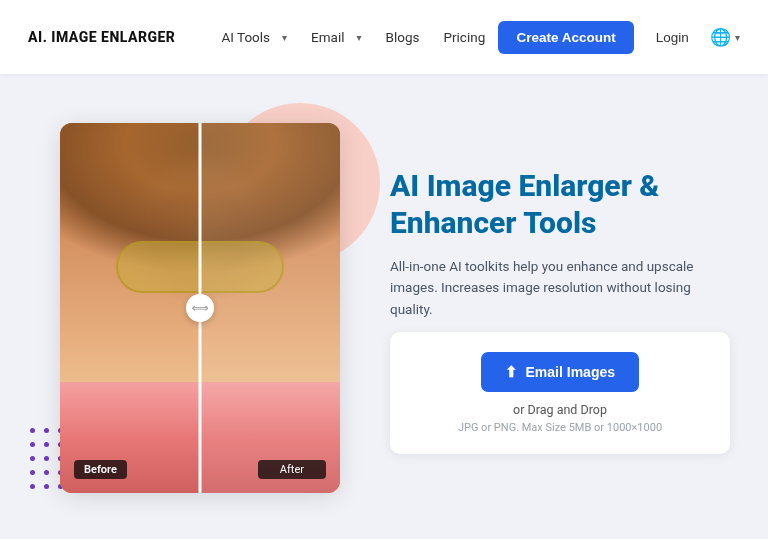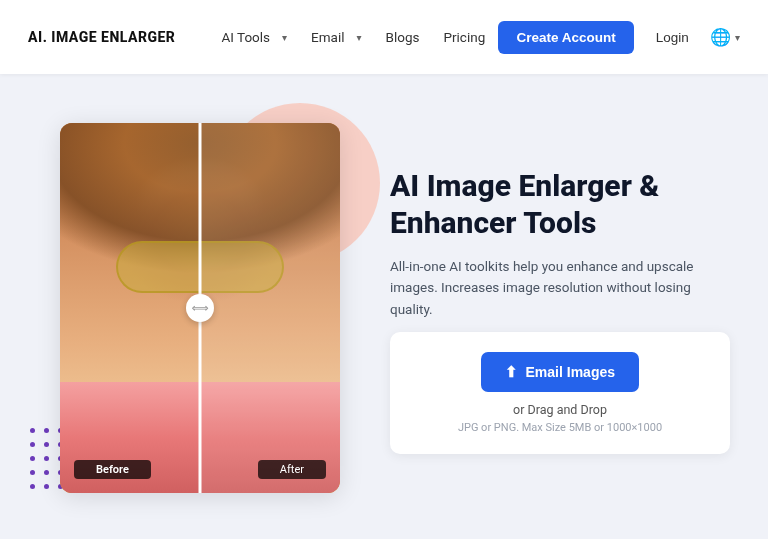--- a/index.html
+++ b/index.html
@@ -222,21 +222,21 @@
     }
     
     .label-before {
       position: absolute;
       bottom: 14px;
       left: 14px;
       background: rgba(0,0,0,0.72);
       color: #fff;
       font-size: 11px;
       font-weight: 600;
-      padding: 3px 22px;
+      padding: 3px 10px;
       border-radius: 4px;
       z-index: 5;
     }
     .label-after {
       position: absolute;
       bottom: 14px;
       right: 14px;
       background: rgba(0,0,0,0.72);
       color: #fff;
       font-size: 11px;
@@ -254,21 +254,21 @@
       z-index: 2;
     }
 
     
     .text-section {
       flex: 1;
     }
     .hero-title {
       font-size: 30px;
       font-weight: 800;
-      color: #0f172a;
+      color: #0369a1;
       line-height: 1.25;
       margin-bottom: 14px;
     }
     .hero-desc {
       font-size: 13.5px;
       color: #4b5563;
       line-height: 1.6;
       margin-bottom: 12px;
       max-width: 320px;
     }

